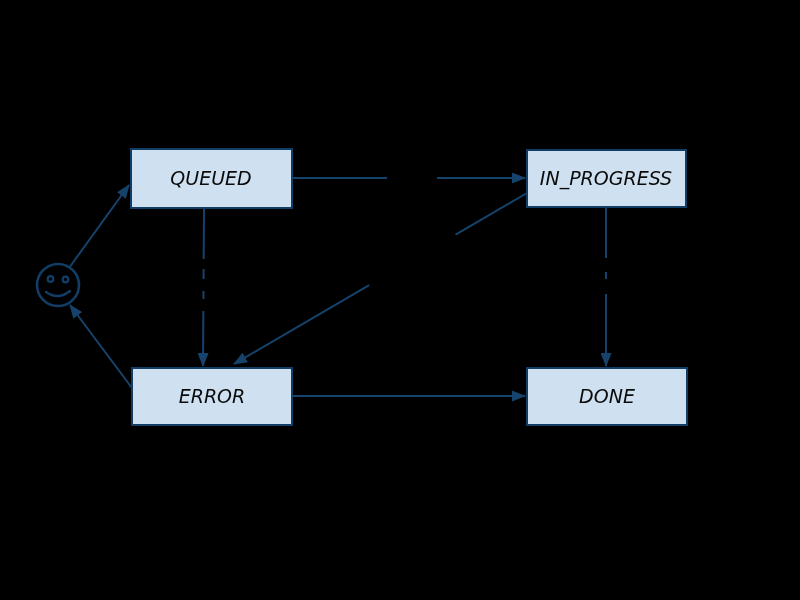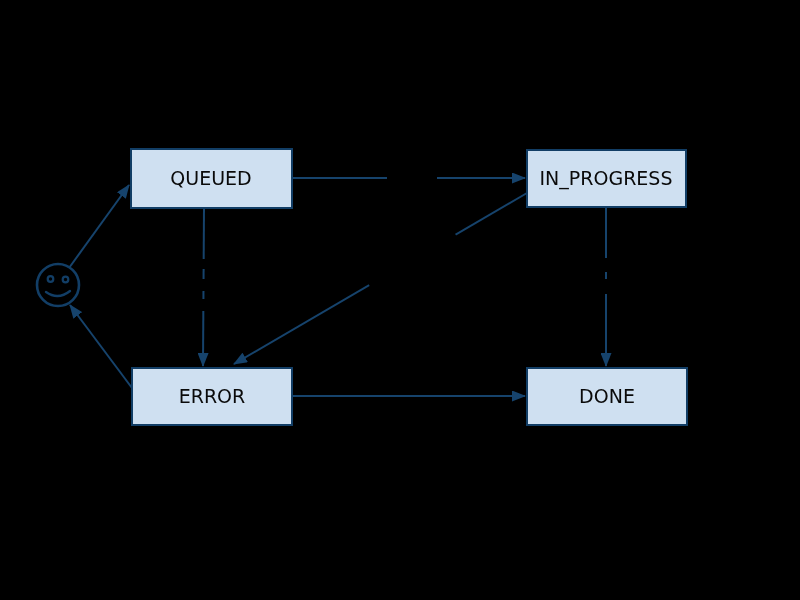--- a/index.html
+++ b/index.html
@@ -6,20 +6,21 @@
     margin: 0;
     padding: 0;
     background: #000000;
   }
   .stage {
     position: relative;
     width: 800px;
     height: 600px;
     background: #000000;
     overflow: hidden;
+    font-style: italic;
   }
   .node-label {
     font-family: "DejaVu Sans", "Liberation Sans", sans-serif;
     font-size: 19px;
     fill: #0a0a0a;
   }
   .edge {
     stroke: #16436c;
     stroke-width: 2;
     fill: none;

